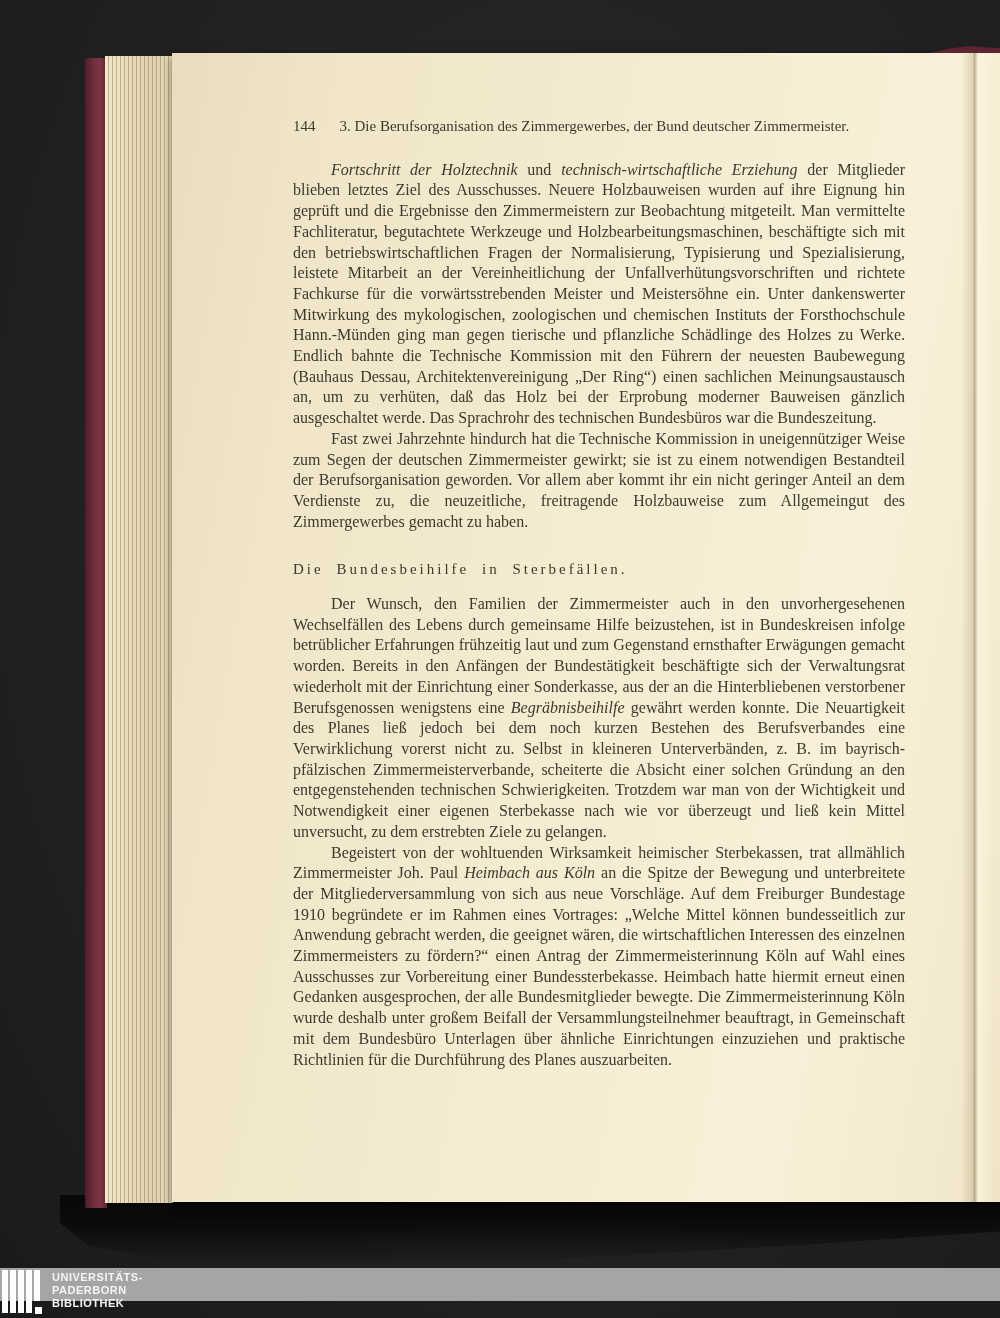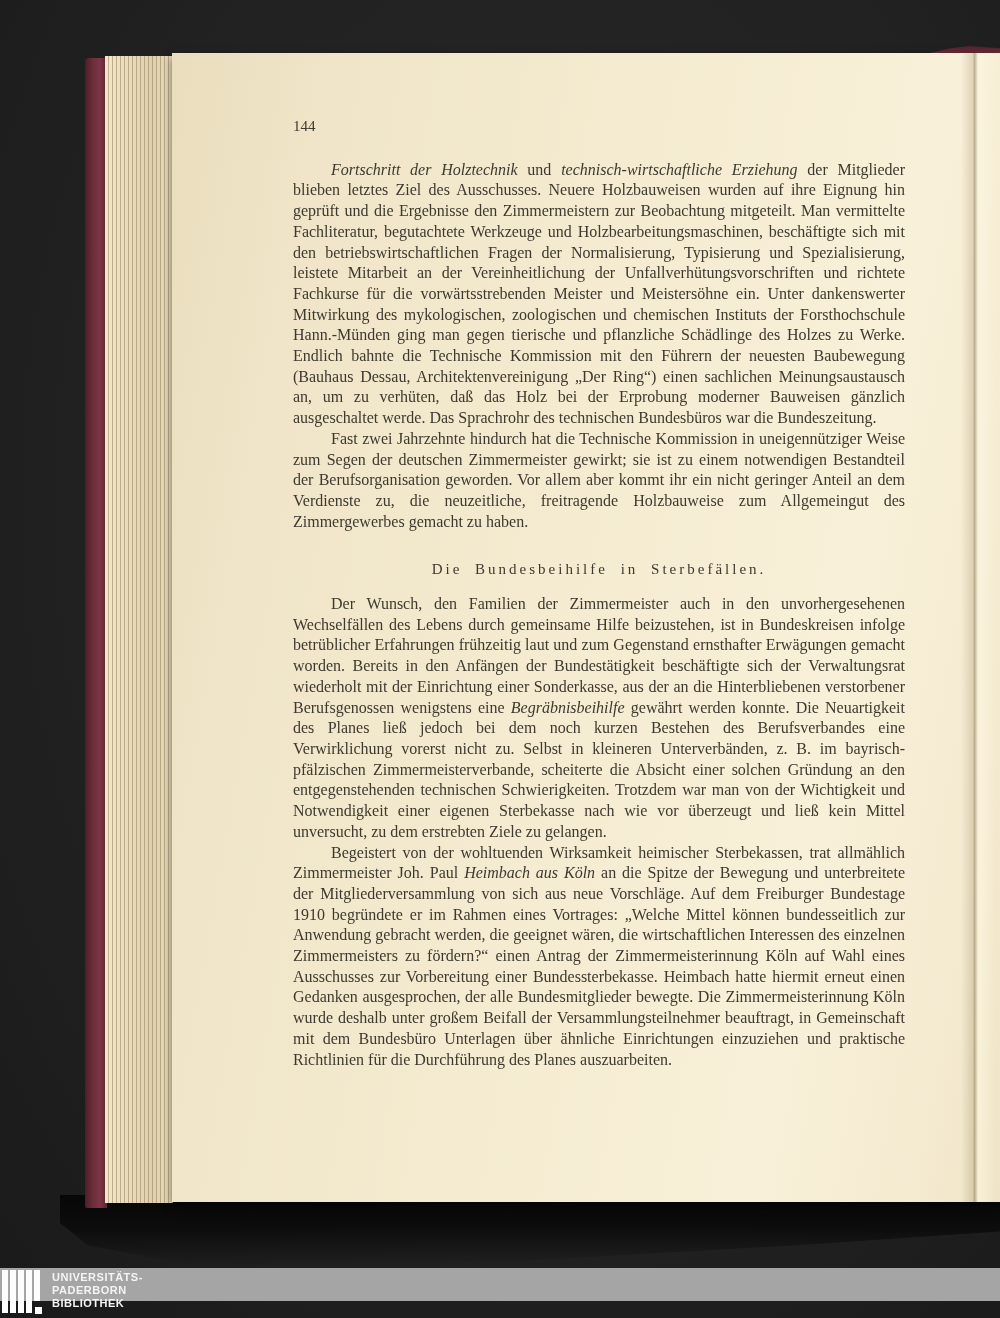--- a/index.html
+++ b/index.html
@@ -57,21 +57,21 @@
   
   .textblock{
     position:absolute;left:121px;top:63px;width:612px;
     color:#3d392f;font-size:16px;line-height:20.7px;
   }
   .pageheader{display:flex;font-size:15px;margin:0 0 23px 0;white-space:nowrap;}
   .pagenum{margin-right:24px;}
   .para{margin:0;text-align:justify;text-indent:38px;}
   .para i{font-style:italic;}
   .sectionheading{
-    margin:27px 0 14px 0;text-align:center;font-weight:normal;
+    margin:27px 0 14px 0;text-align:left;font-weight:normal;
     font-size:15px;letter-spacing:3px;word-spacing:6px;color:#3d392f;
   }
 
   
   .band{
     left:0;top:1268px;width:1000px;height:33px;background:#a5a5a5;z-index:5;
     font-family:"Liberation Sans", sans-serif;
   }
   .ublogo{position:absolute;left:2px;top:2px;width:48px;height:46px;}
   .ublogo .bar{position:absolute;top:0;width:6px;height:43px;background:#fdfdfd;}
@@ -91,20 +91,21 @@
 <div class="layer page-stack"></div>
 <div class="layer cover-topright"></div>
 
 <div class="layer page">
   <div class="gutter"></div>
 
   <div class="textblock">
 
     <div class="pageheader">
       <span class="pagenum">144</span>
+      <span class="chapter">3. Die Berufsorganisation des Zimmergewerbes, der Bund deutscher Zimmermeister.</span>
     </div>
 
     <p class="para"><i>Fortschritt der Holztechnik</i><span> und </span><i>technisch-wirtschaftliche Erziehung</i><span> der Mitglieder blieben letztes Ziel des Ausschusses. Neuere Holzbauweisen wurden auf ihre Eignung hin geprüft und die Ergebnisse den Zimmermeistern zur Beobachtung mitgeteilt. Man vermittelte Fachliteratur, begutachtete Werkzeuge und Holzbearbeitungsmaschinen, beschäftigte sich mit den betriebswirtschaftlichen Fragen der Normalisierung, Typisierung und Spezialisierung, leistete Mitarbeit an der Vereinheitlichung der Unfallverhütungsvorschriften und richtete Fachkurse für die vorwärtsstrebenden Meister und Meistersöhne ein. Unter dankenswerter Mitwirkung des mykologischen, zoologischen und chemischen Instituts der Forsthochschule Hann.-Münden ging man gegen tierische und pflanzliche Schädlinge des Holzes zu Werke. Endlich bahnte die Technische Kommission mit den Führern der neuesten Baubewegung (Bauhaus Dessau, Architektenvereinigung „Der Ring“) einen sachlichen Meinungsaustausch an, um zu verhüten, daß das Holz bei der Erprobung moderner Bauweisen gänzlich ausgeschaltet werde. Das Sprachrohr des technischen Bundesbüros war die Bundeszeitung.</span></p>
 
     <p class="para"><span>Fast zwei Jahrzehnte hindurch hat die Technische Kommission in uneigennütziger Weise zum Segen der deutschen Zimmermeister gewirkt; sie ist zu einem notwendigen Bestandteil der Berufsorganisation geworden. Vor allem aber kommt ihr ein nicht geringer Anteil an dem Verdienste zu, die neuzeitliche, freitragende Holzbauweise zum Allgemeingut des Zimmergewerbes gemacht zu haben.</span></p>
 
     <h2 class="sectionheading">Die Bundesbeihilfe in Sterbefällen.</h2>
 
     <p class="para"><span>Der Wunsch, den Familien der Zimmermeister auch in den unvorhergesehenen Wechselfällen des Lebens durch gemeinsame Hilfe beizustehen, ist in Bundeskreisen infolge betrüblicher Erfahrungen frühzeitig laut und zum Gegenstand ernsthafter Erwägungen gemacht worden. Bereits in den Anfängen der Bundestätigkeit beschäftigte sich der Verwaltungsrat wiederholt mit der Einrichtung einer Sonderkasse, aus der an die Hinterbliebenen verstorbener Berufsgenossen wenigstens eine </span><i>Begräbnisbeihilfe</i><span> gewährt werden konnte. Die Neuartigkeit des Planes ließ jedoch bei dem noch kurzen Bestehen des Berufsverbandes eine Verwirklichung vorerst nicht zu. Selbst in kleineren Unterverbänden, z. B. im bayrisch-pfälzischen Zimmermeisterverbande, scheiterte die Absicht einer solchen Gründung an den entgegenstehenden technischen Schwierigkeiten. Trotzdem war man von der Wichtigkeit und Notwendigkeit einer eigenen Sterbekasse nach wie vor überzeugt und ließ kein Mittel unversucht, zu dem erstrebten Ziele zu gelangen.</span></p>
 

